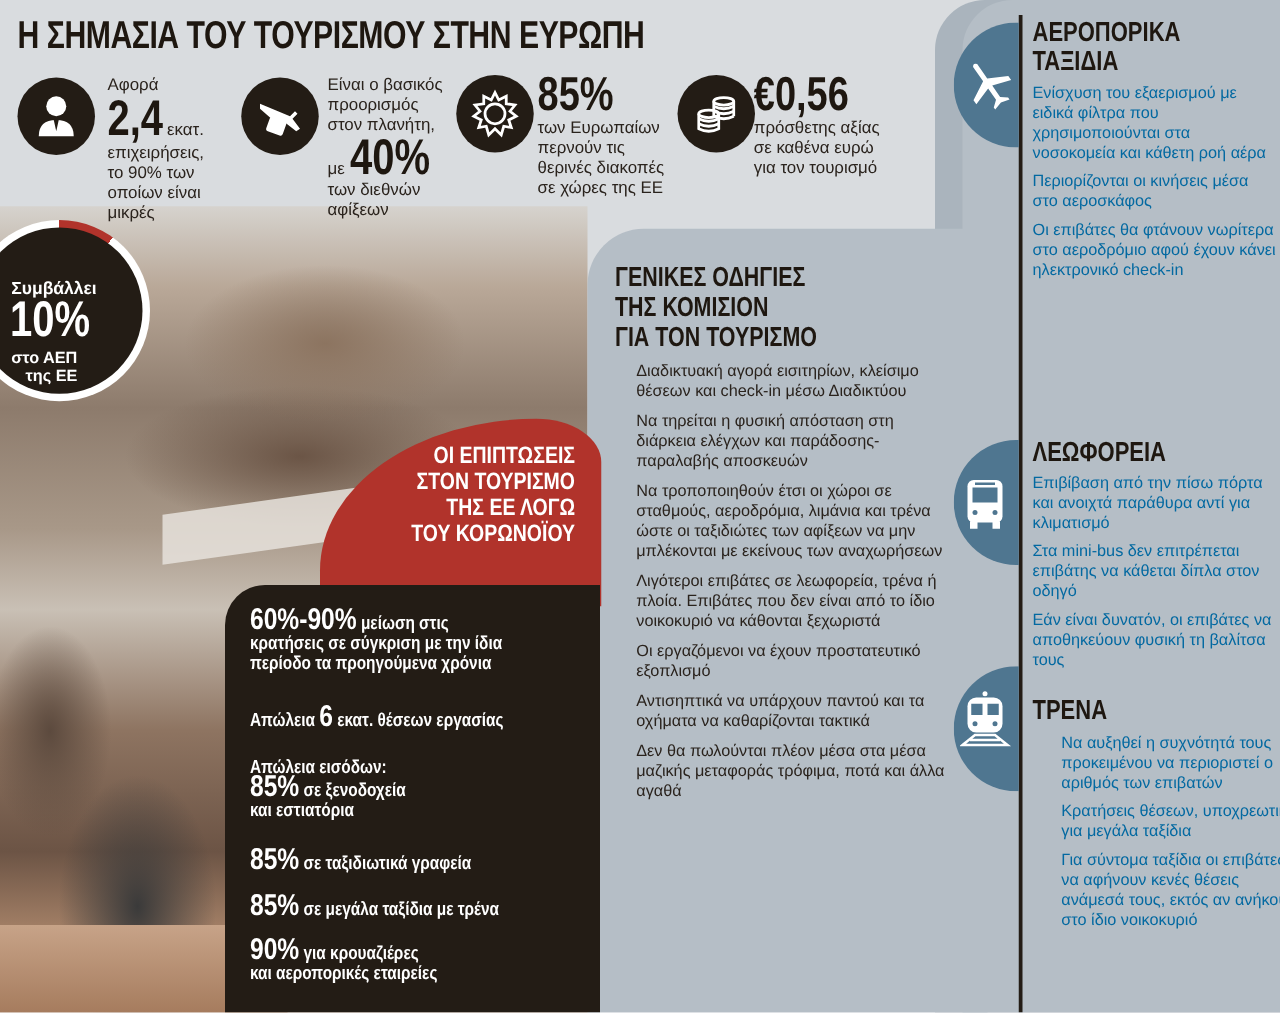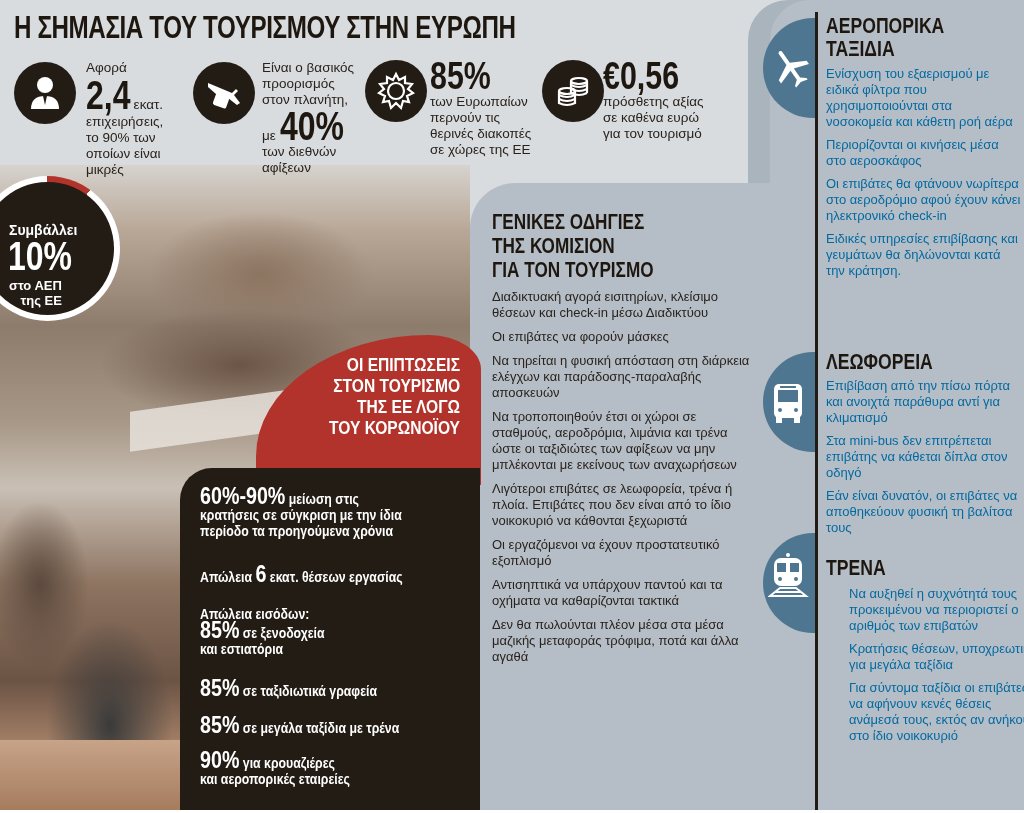--- a/index.html
+++ b/index.html
@@ -43,21 +43,21 @@
 
   
   .dark-panel { position: absolute; left: 180px; top: 468px; width: 300px; height: 342px; background: #231c15; border-top-left-radius: 32px; }
   .imp { position: absolute; left: 200px; color: #fff; font-weight: 700; font-size: 15px; line-height: 16px; transform: scaleX(0.82); transform-origin: left; white-space: nowrap; }
   .imp .num { font-size: 24px; }
 
   
   .guide-panel { position: absolute; left: 470px; top: 183px; width: 320px; height: 627px; background: #b5bec6; border-top-left-radius: 45px; }
   .guide-title { position: absolute; left: 492px; top: 210px; font-weight: 700; font-size: 22px; line-height: 24px; color: #1e1710; transform: scaleX(0.78); transform-origin: left; white-space: nowrap; }
   .guide-list { position: absolute; left: 492px; top: 289px; width: 265px; list-style: none; }
-  .guide-list li { font-size: 13px; line-height: 16px; color: #2a231d; margin-bottom: 8px; }
+  .guide-list li { font-size: 13px; line-height: 16px; color: #2a231d; margin-bottom: 8px; margin-left: 17px; }
 
   
   .right-bg { position: absolute; left: 770px; top: 0; width: 254px; height: 810px; background: #b5bec6; border-top-left-radius: 40px; }
   .right-outer { position: absolute; left: 748px; top: 0; width: 276px; height: 810px; background: #aab4bd; border-top-left-radius: 40px; }
   .vline { position: absolute; left: 815px; top: 12px; width: 3px; height: 798px; background: #231c15; }
   .tcircle { position: absolute; left: 763px; width: 100px; height: 100px; border-radius: 50%; background: #4f7690; clip-path: inset(0 48px 0 0); }
   .tcircle-icon { position: absolute; left: 768px; width: 46px; height: 46px; }
   .sec-title { position: absolute; left: 826px; font-weight: 700; font-size: 22px; line-height: 23px; color: #1e1710; transform: scaleX(0.8); transform-origin: left; white-space: nowrap; }
   .sec-list { position: absolute; left: 826px; width: 195px; list-style: none; }
   .sec-list li { font-size: 13px; line-height: 16px; color: #0369a1; margin-bottom: 7px; }
@@ -197,21 +197,20 @@
     <div>και αεροπορικές εταιρείες</div>
   </div>
 
   <div class="guide-title">
     <div>ΓΕΝΙΚΕΣ ΟΔΗΓΙΕΣ</div>
     <div>ΤΗΣ ΚΟΜΙΣΙΟΝ</div>
     <div>ΓΙΑ ΤΟΝ ΤΟΥΡΙΣΜΟ</div>
   </div>
   <ul class="guide-list">
     <li>Διαδικτυακή αγορά εισιτηρίων, κλείσιμο θέσεων και check-in μέσω Διαδικτύου</li>
-    <li>Οι επιβάτες να φορούν μάσκες</li>
     <li>Να τηρείται η φυσική απόσταση στη διάρκεια ελέγχων και παράδοσης-παραλαβής αποσκευών</li>
     <li>Να τροποποιηθούν έτσι οι χώροι σε σταθμούς, αεροδρόμια, λιμάνια και τρένα ώστε οι ταξιδιώτες των αφίξεων να μην μπλέκονται με εκείνους των αναχωρήσεων</li>
     <li>Λιγότεροι επιβάτες σε λεωφορεία, τρένα ή πλοία. Επιβάτες που δεν είναι από το ίδιο νοικοκυριό να κάθονται ξεχωριστά</li>
     <li>Οι εργαζόμενοι να έχουν προστατευτικό εξοπλισμό</li>
     <li>Αντισηπτικά να υπάρχουν παντού και τα οχήματα να καθαρίζονται τακτικά</li>
     <li>Δεν θα πωλούνται πλέον μέσα στα μέσα μαζικής μεταφοράς τρόφιμα, ποτά και άλλα αγαθά</li>
   </ul>
 
   <div class="tcircle" style="top:18px;"></div>
   <svg class="tcircle-icon" style="top:45px;" viewBox="0 0 46 46">
@@ -220,21 +219,20 @@
       </g>
   </svg>
   <div class="sec-title" style="top:14px;">
     <div>ΑΕΡΟΠΟΡΙΚΑ</div>
     <div>ΤΑΞΙΔΙΑ</div>
   </div>
   <ul class="sec-list" style="top:66px;">
     <li>Ενίσχυση του εξαερισμού με ειδικά φίλτρα που χρησιμοποιούνται στα νοσοκομεία και κάθετη ροή αέρα</li>
     <li>Περιορίζονται οι κινήσεις μέσα στο αεροσκάφος</li>
     <li>Οι επιβάτες θα φτάνουν νωρίτερα στο αεροδρόμιο αφού έχουν κάνει ηλεκτρονικό check-in</li>
-    <li>Ειδικές υπηρεσίες επιβίβασης και γευμάτων θα δηλώνονται κατά την κράτηση.</li>
   </ul>
 
   <div class="tcircle" style="top:352px;"></div>
   <svg class="tcircle-icon" style="top:380px;" viewBox="0 0 46 46">
     <rect x="6" y="4" width="28" height="34" rx="5" fill="#fff"></rect>
     <rect x="10" y="10" width="20" height="12" fill="#4f7690"></rect>
     <rect x="12" y="6" width="16" height="2" fill="#4f7690"></rect>
     <circle cx="12" cy="30" r="2" fill="#4f7690"></circle>
       <circle cx="28" cy="30" r="2" fill="#4f7690"></circle>
     <rect x="8" y="37" width="6" height="6" fill="#fff"></rect>

